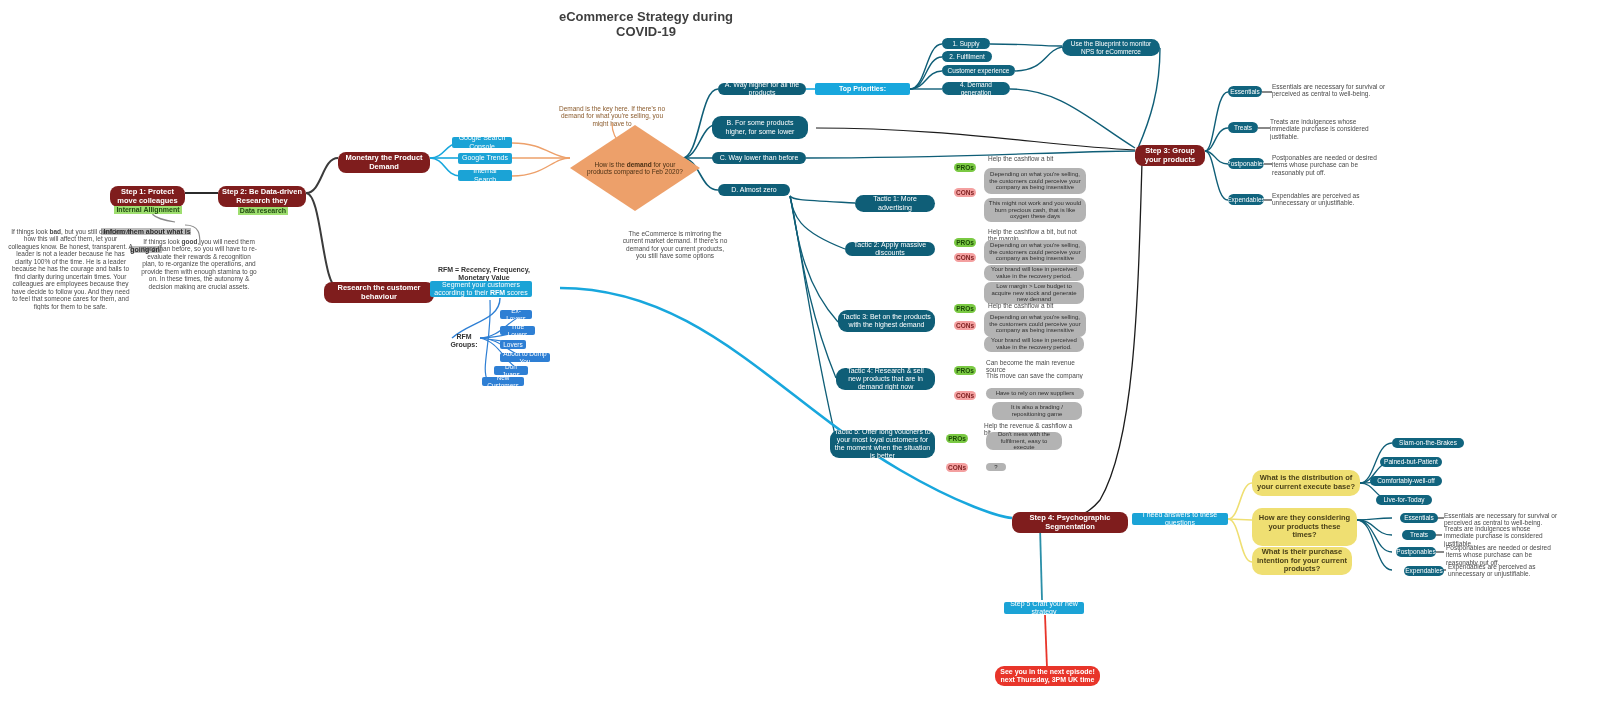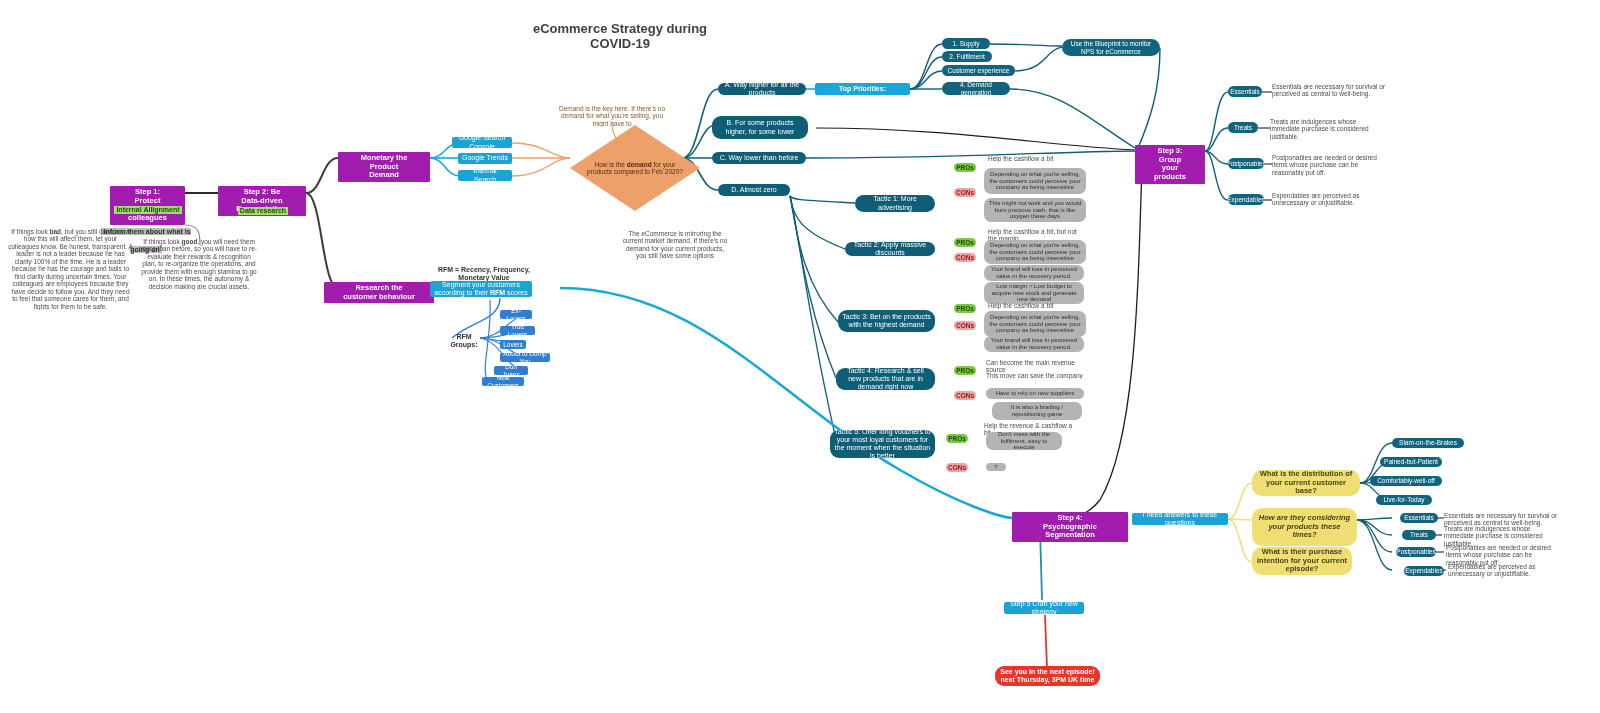--- a/index.html
+++ b/index.html
@@ -4,22 +4,22 @@
 <style>
   html,body{margin:0;padding:0;background:#fff;}
   body{width:1600px;height:713px;position:relative;overflow:hidden;
        font-family:"Liberation Sans",sans-serif;color:#3a3a3a;}
   #canvas{position:absolute;inset:0;width:1600px;height:713px;}
   #edges{position:absolute;inset:0;width:1600px;height:713px;pointer-events:none;}
   .node{position:absolute;box-sizing:border-box;text-align:center;
         line-height:1.15;white-space:normal;overflow:hidden;}
   
   .title{font-size:13px;font-weight:bold;color:#3f3f3f;text-align:center;}
-  .dark{background:#a21caf;color:#fff;font-weight:bold;font-size:7.5px;
-        padding:2px 18px;border-radius:1px;}
+  .dark{background:#7f1d1d;color:#fff;font-weight:bold;font-size:7.5px;
+        padding:2px 3px;border-radius:8px;}
   .teal{background:#0f5e77;color:#fff;font-size:7px;border-radius:9px;
         padding:3px 4px;display:flex;align-items:center;justify-content:center;}
   .teal2{background:#11647e;color:#fff;font-size:6.5px;border-radius:9px;
         padding:2px 3px;display:flex;align-items:center;justify-content:center;}
   .cyan{background:#18a7dd;color:#fff;font-size:7px;border-radius:2px;
         padding:2px 3px;display:flex;align-items:center;justify-content:center;font-weight:bold;}
   .cyanbox{background:#1ba3d6;color:#fff;font-size:7px;border-radius:2px;
         padding:2px 4px;display:flex;align-items:center;justify-content:center;}
   .bluesm{background:#2e7fd4;color:#fff;font-size:6.5px;border-radius:2px;
         padding:1px 3px;display:flex;align-items:center;justify-content:center;}
@@ -130,21 +130,21 @@
     <path d="M1434 518 L1444 518" stroke="#555"></path>
         <path d="M1430 535 L1442 535" stroke="#555"></path>
     <path d="M1436 552 L1444 552" stroke="#555"></path>
         <path d="M1438 570 L1446 570" stroke="#555"></path>
 
     <path d="M1040 527 L1042 600" stroke="#2a8fa8" stroke-width="1.8"></path>
     <path d="M1045 615 L1047 668" stroke="#e8352a" stroke-width="1.8"></path>
   </g>
 </svg>
 
-<div class="node title" style="left:520px;top:10px;width:200px;margin-top:12px;">eCommerce Strategy during COVID-19</div>
+<div class="node title" style="left:546px;top:10px;width:200px;">eCommerce Strategy during COVID-19</div>
 
 <div class="node dark" style="left:110px;top:186px;width:75px;">Step 1: Protect move colleagues</div>
 <div class="node" style="left:112px;top:198px;width:72px;"><span class="hl-green">Internal Allignment</span></div>
 <div class="node" style="left:96px;top:220px;width:100px;"><span class="hl-gray">Inform them about what is going on</span></div>
 <div class="node plain" style="left:8px;top:228px;width:125px;"><span>If things look </span><b>bad</b><span>, but you still don't know how this will affect them, let your colleagues know. Be honest, transparent. A leader is not a leader because he has clarity 100% of the time. He is a leader because he has the courage and balls to find clarity during uncertain times. Your colleagues are employees because they have decide to follow you. And they need to feel that someone cares for them, and fights for them to be safe.</span></div>
 <div class="node plain" style="left:140px;top:238px;width:118px;"><span>If things look </span><b>good</b><span>, you will need them more than before, so you will have to re-evaluate their rewards &amp; recognition plan, to re-organize the operations, and provide them with enough stamina to go on. In these times, the autonomy &amp; decision making are crucial assets.</span></div>
 
 <div class="node dark" style="left:218px;top:186px;width:88px;">Step 2: Be Data-driven Research they</div>
 <div class="node" style="left:222px;top:199px;width:82px;"><span class="hl-green">Data research</span></div>
 
@@ -227,23 +227,23 @@
 <div class="node teal2" style="left:1228px;top:122px;width:30px;height:11px;">Treats</div>
 <div class="node plainl" style="left:1270px;top:118px;width:110px;">Treats are indulgences whose immediate purchase is considered justifiable.</div>
 <div class="node teal2" style="left:1228px;top:158px;width:36px;height:11px;">Postponables</div>
 <div class="node plainl" style="left:1272px;top:154px;width:110px;">Postponables are needed or desired items whose purchase can be reasonably put off.</div>
 <div class="node teal2" style="left:1228px;top:194px;width:36px;height:11px;">Expendables</div>
 <div class="node plainl" style="left:1272px;top:192px;width:110px;">Expendables are perceived as unnecessary or unjustifiable.</div>
 
 <div class="node dark" style="left:1012px;top:512px;width:116px;">Step 4: Psychographic Segmentation</div>
 <div class="node cyanbox" style="left:1132px;top:513px;width:96px;height:12px;">I need answers to these questions</div>
 
-<div class="node yellow" style="left:1252px;top:470px;width:108px;height:26px;">What is the distribution of your current customer base?</div>
-<div class="node yellow" style="left:1252px;top:508px;width:105px;height:38px;font-style:italic;">How are they considering your products these times?</div>
-<div class="node yellow" style="left:1252px;top:547px;width:100px;height:28px;">What is their purchase intention for your current episode?</div>
+<div class="node yellow" style="left:1252px;top:470px;width:108px;height:26px;">What is the distribution of your current execute base?</div>
+<div class="node yellow" style="left:1252px;top:508px;width:105px;height:38px;">How are they considering your products these times?</div>
+<div class="node yellow" style="left:1252px;top:547px;width:100px;height:28px;">What is their purchase intention for your current products?</div>
 
 <div class="node teal2" style="left:1392px;top:438px;width:72px;height:10px;">Slam-on-the-Brakes</div>
 <div class="node teal2" style="left:1380px;top:457px;width:62px;height:10px;">Pained-but-Patient</div>
 <div class="node teal2" style="left:1370px;top:476px;width:72px;height:10px;">Comfortably-well-off</div>
 <div class="node teal2" style="left:1376px;top:495px;width:56px;height:10px;">Live-for-Today</div>
 
 <div class="node teal2" style="left:1400px;top:513px;width:38px;height:10px;">Essentials</div>
 <div class="node plainl" style="left:1444px;top:512px;width:140px;">Essentials are necessary for survival or perceived as central to well-being.</div>
 <div class="node teal2" style="left:1402px;top:530px;width:34px;height:10px;">Treats</div>
 <div class="node plainl" style="left:1444px;top:525px;width:110px;">Treats are indulgences whose immediate purchase is considered justifiable.</div>

